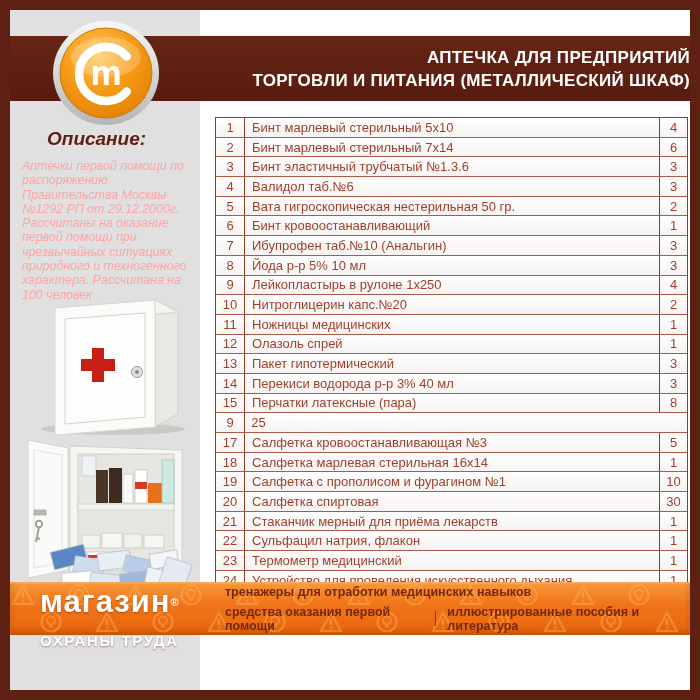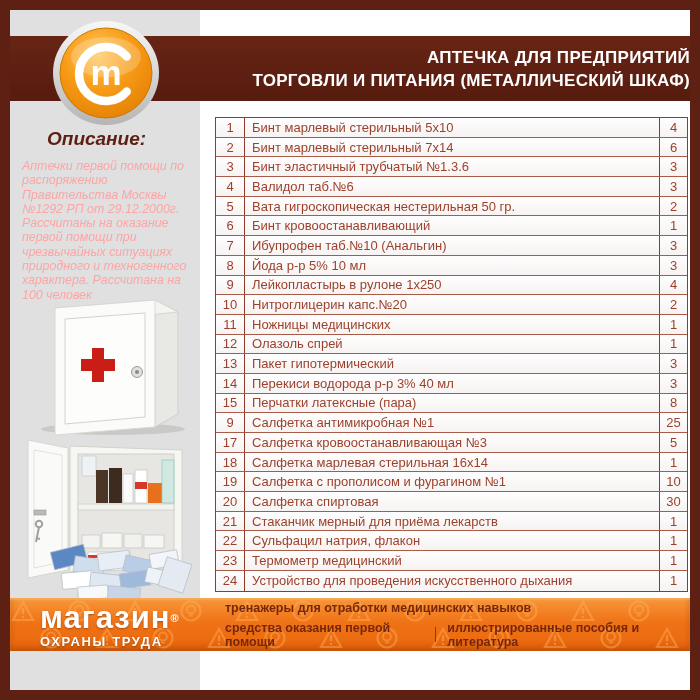--- a/index.html
+++ b/index.html
@@ -38,29 +38,29 @@
            color:#9e412c; font-size:13px; align-items:center; }
   .t-row:last-child { border-bottom:none; }
   .c-num  { width:29px; text-align:center; border-right:1px solid #8f3b2a; align-self:stretch;
             display:flex; align-items:center; justify-content:center; }
   .c-name { flex:1; padding-left:7px; border-right:1px solid #8f3b2a; align-self:stretch;
             display:flex; align-items:center; white-space:nowrap; overflow:hidden; }
   .c-qty  { width:27px; text-align:center; display:flex; align-items:center; justify-content:center;
             align-self:stretch; }
 
   
-  .footer-band { position:absolute; left:10px; top:598px; width:680px; height:53px; z-index:2;
+  .footer-band { position:absolute; left:10px; top:582px; width:680px; height:53px; z-index:2;
                  background:linear-gradient(180deg,#f8973a 0%,#f07317 45%,#e8660c 100%);
                  box-shadow:inset 0 2px 2px rgba(255,205,130,.45), inset 0 -3px 6px rgba(110,35,0,.35); }
   .footer-pattern { position:absolute; left:0; top:0; width:680px; height:53px; opacity:.45; }
   .footer-brand { position:absolute; left:30px; top:4px; z-index:3; color:#fff; line-height:1; }
   .brand-name { font-size:31px; font-weight:bold; letter-spacing:1px;
                 text-shadow:0 1px 2px rgba(90,30,0,.45); }
   .brand-mark { font-size:11px; vertical-align:super; font-weight:bold; }
-  .brand-subtitle { font-size:13px; font-weight:bold; letter-spacing:1.6px; margin-top:2px;
+  .brand-subtitle { font-size:15px; font-weight:bold; letter-spacing:1.6px; margin-top:16px;
                     text-shadow:0 1px 2px rgba(90,30,0,.45); }
   .footer-items { position:absolute; left:215px; top:0; height:53px; z-index:3;
                   display:flex; flex-direction:column; justify-content:center; gap:6px;
                   font-size:12.5px; font-weight:bold; color:#772709; }
   .footer-line { display:flex; align-items:center; }
   .footer-divider { display:inline-block; width:1px; height:15px; background:#8a3a14; margin:0 11px; }
 </style>
 </head>
 <body>
 
@@ -245,21 +245,20 @@
     </div>
 
     <div class="t-row">
       <div class="c-num">15</div>
       <div class="c-name">Перчатки латексные (пара)</div>
       <div class="c-qty">8</div>
     </div>
 
     <div class="t-row">
       <div class="c-num">9</div>
-      <div class="c-name">Салфетка антимикробная №1</div>
       <div class="c-qty">25</div>
     </div>
 
     <div class="t-row">
       <div class="c-num">17</div>
       <div class="c-name">Салфетка кровоостанавливающая №3</div>
       <div class="c-qty">5</div>
     </div>
 
     <div class="t-row">

